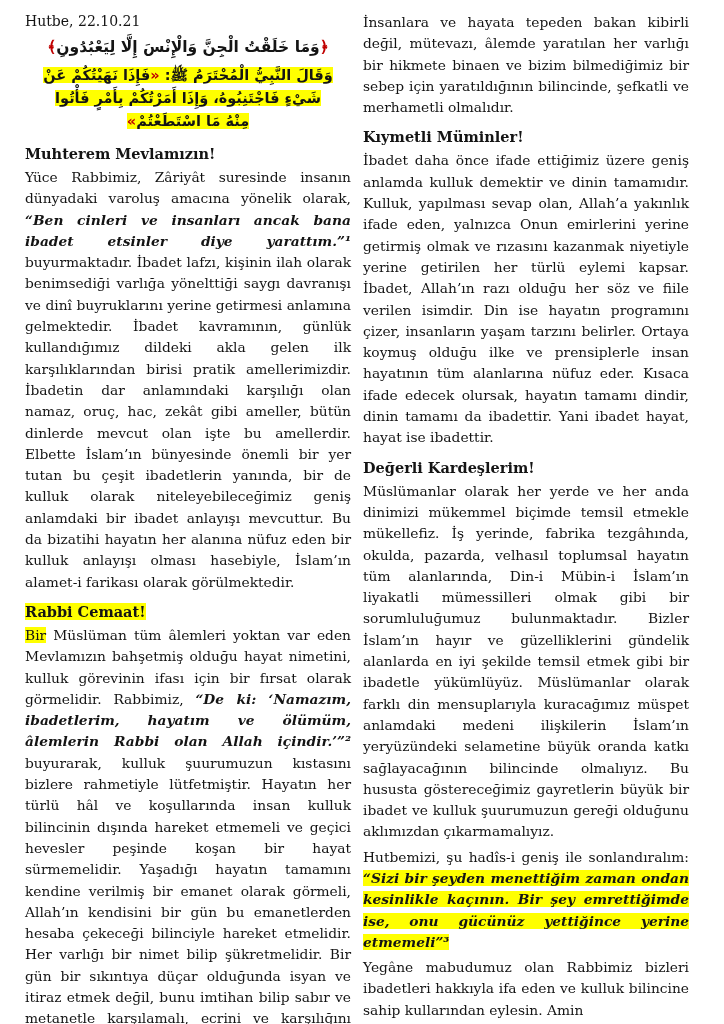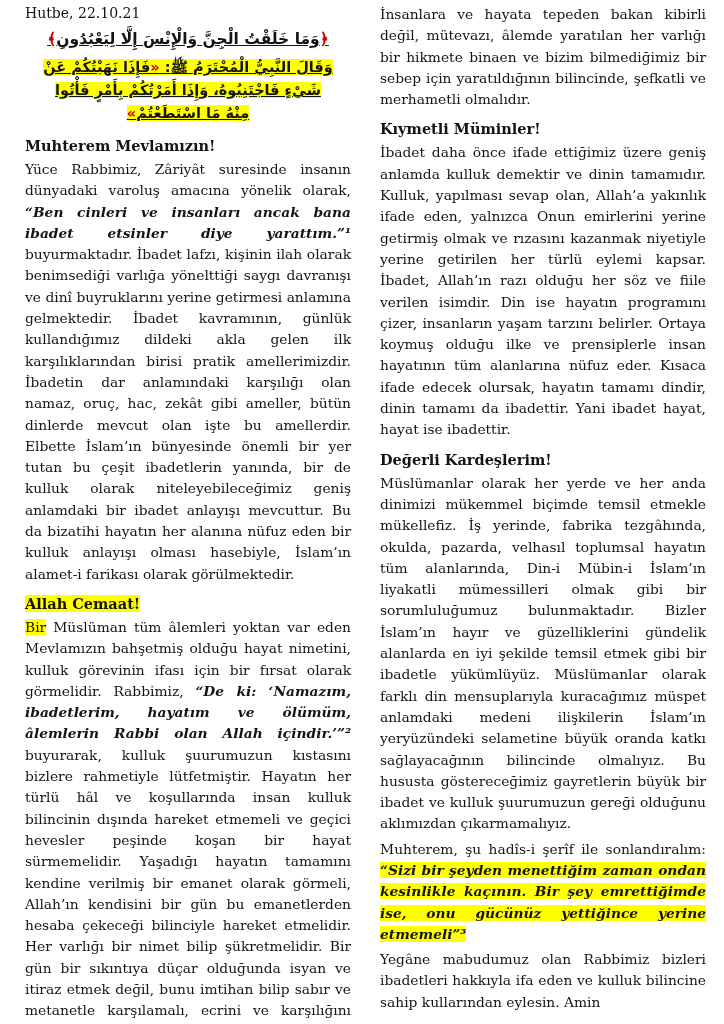--- a/index.html
+++ b/index.html
@@ -1,26 +1,26 @@
 <!DOCTYPE html>
 <html><head>
 <meta charset="utf-8">
 <style>
   html, body { margin:0; padding:0; background:#ffffff; }
   body { width:724px; height:1024px; overflow:hidden;
          font-family:"DejaVu Serif", serif; color:#141414; }
   .page { box-sizing:border-box; width:724px; height:1024px;
-          padding:4px 24px 16px 25px; display:flex; gap:29px; }
+          padding:12px 24px 16px 25px; display:flex; gap:12px; }
   .col { width:326px; min-width:326px; display:flex; flex-direction:column; }
 
   .hdr-date { font-size:14px; line-height:19px; }
   .hdr-title { font-size:14.5px; font-weight:bold; line-height:20px; margin-bottom:2px; }
 
   .arabic { direction:rtl; unicode-bidi:isolate; text-align:center;
-            font-family:"DejaVu Sans", sans-serif;text-decoration:underline; }
+            font-family:"DejaVu Sans", sans-serif; }
   .verse  { font-size:15.5px; font-weight:bold; line-height:26px; margin:3px 0 4px; }
   .hadith-ar { font-size:14.5px; font-weight:bold; line-height:23px; margin:0 18px 6px; }
   .red { color:#c00000; }
   .hl  { background:#ffff00; }
 
   h3 { font-size:14.5px; font-weight:bold; margin:5px 0 3px; line-height:20px; }
   p  { font-size:13.8px; line-height:21.3px; text-align:justify; margin:0 0 4px; }
   p b { font-weight:bold;font-style:italic; }
 </style>
 </head>
@@ -34,36 +34,36 @@
     </div>
 
     <div class="arabic verse"><span class="red">﴿</span><span>وَمَا خَلَقْتُ الْجِنَّ وَالْإِنْسَ إِلَّا لِيَعْبُدُونِ</span><span class="red">﴾</span></div>
 
     <div class="arabic hadith-ar"><span class="hl"><span>وَقَالَ النَّبِيُّ الْمُحْتَرَمُ </span><span>ﷺ</span><span>: </span><span class="red">«</span><span>فَإِذَا نَهَيْتُكُمْ عَنْ شَيْءٍ فَاجْتَنِبُوهُ، وَإِذَا أَمَرْتُكُمْ بِأَمْرٍ فَأْتُوا مِنْهُ مَا اسْتَطَعْتُمْ</span><span class="red">»</span></span></div>
 
     <h3>Muhterem Mevlamızın!</h3>
 
     <p><span>Yüce Rabbimiz, Zâriyât suresinde insanın dünyadaki varoluş amacına yönelik olarak, </span><b>“Ben cinleri ve insanları ancak bana ibadet etsinler diye yarattım.”¹</b><span> buyurmaktadır. İbadet lafzı, kişinin ilah olarak benimsediği varlığa yönelttiği saygı davranışı ve dinî buyruklarını yerine getirmesi anlamına gelmektedir. İbadet kavramının, günlük kullandığımız dildeki akla gelen ilk karşılıklarından birisi pratik amellerimizdir. İbadetin dar anlamındaki karşılığı olan namaz, oruç, hac, zekât gibi ameller, bütün dinlerde mevcut olan işte bu amellerdir. Elbette İslam’ın bünyesinde önemli bir yer tutan bu çeşit ibadetlerin yanında, bir de kulluk olarak niteleyebileceğimiz geniş anlamdaki bir ibadet anlayışı mevcuttur. Bu da bizatihi hayatın her alanına nüfuz eden bir kulluk anlayışı olması hasebiyle, İslam’ın alamet-i farikası olarak görülmektedir.</span></p>
 
-    <h3><span class="hl">Allah Cemaat!</span></h3>
+    <h3><span class="hl">Rabbi Cemaat!</span></h3>
 
     <p><span class="hl">Bir</span><span> Müslüman tüm âlemleri yoktan var eden Mevlamızın bahşetmiş olduğu hayat nimetini, kulluk görevinin ifası için bir fırsat olarak görmelidir. Rabbimiz, </span><b>“De ki: ‘Namazım, ibadetlerim, hayatım ve ölümüm, âlemlerin Rabbi olan Allah içindir.’”²</b><span> buyurarak, kulluk şuurumuzun kıstasını bizlere rahmetiyle lütfetmiştir. Hayatın her türlü hâl ve koşullarında insan kulluk bilincinin dışında hareket etmemeli ve geçici hevesler peşinde koşan bir hayat sürmemelidir. Yaşadığı hayatın tamamını kendine verilmiş bir emanet olarak görmeli, Allah’ın kendisini bir gün bu emanetlerden hesaba çekeceği bilinciyle hareket etmelidir. Her varlığı bir nimet bilip şükretmelidir. Bir gün bir sıkıntıya düçar olduğunda isyan ve itiraz etmek değil, bunu imtihan bilip sabır ve metanetle karşılamalı, ecrini ve karşılığını ancak Allah’tan beklemelidir.</span></p>
 
   </div>
 
   <div class="col">
     <p>İnsanlara ve hayata tepeden bakan kibirli değil, mütevazı, âlemde yaratılan her varlığı bir hikmete binaen ve bizim bilmediğimiz bir sebep için yaratıldığının bilincinde, şefkatli ve merhametli olmalıdır.</p>
 
     <h3>Kıymetli Müminler!</h3>
 
     <p>İbadet daha önce ifade ettiğimiz üzere geniş anlamda kulluk demektir ve dinin tamamıdır. Kulluk, yapılması sevap olan, Allah’a yakınlık ifade eden, yalnızca Onun emirlerini yerine getirmiş olmak ve rızasını kazanmak niyetiyle yerine getirilen her türlü eylemi kapsar. İbadet, Allah’ın razı olduğu her söz ve fiile verilen isimdir. Din ise hayatın programını çizer, insanların yaşam tarzını belirler. Ortaya koymuş olduğu ilke ve prensiplerle insan hayatının tüm alanlarına nüfuz eder. Kısaca ifade edecek olursak, hayatın tamamı dindir, dinin tamamı da ibadettir. Yani ibadet hayat, hayat ise ibadettir.</p>
 
     <h3>Değerli Kardeşlerim!</h3>
 
     <p>Müslümanlar olarak her yerde ve her anda dinimizi mükemmel biçimde temsil etmekle mükellefiz. İş yerinde, fabrika tezgâhında, okulda, pazarda, velhasıl toplumsal hayatın tüm alanlarında, Din-i Mübin-i İslam’ın liyakatli mümessilleri olmak gibi bir sorumluluğumuz bulunmaktadır. Bizler İslam’ın hayır ve güzelliklerini gündelik alanlarda en iyi şekilde temsil etmek gibi bir ibadetle yükümlüyüz. Müslümanlar olarak farklı din mensuplarıyla kuracağımız müspet anlamdaki medeni ilişkilerin İslam’ın yeryüzündeki selametine büyük oranda katkı sağlayacağının bilincinde olmalıyız. Bu hususta göstereceğimiz gayretlerin büyük bir ibadet ve kulluk şuurumuzun gereği olduğunu aklımızdan çıkarmamalıyız.</p>
 
-    <p><span>Muhterem, şu hadîs-i şerîf ile sonlandıralım: </span><b class="hl">“Sizi bir şeyden menettiğim zaman ondan kesinlikle kaçının. Bir şey emrettiğimde ise, onu gücünüz yettiğince yerine etmemeli”³</b></p>
+    <p><span>Hutbemizi, şu hadîs-i geniş ile sonlandıralım: </span><b class="hl">“Sizi bir şeyden menettiğim zaman ondan kesinlikle kaçının. Bir şey emrettiğimde ise, onu gücünüz yettiğince yerine etmemeli”³</b></p>
 
     <p>Yegâne mabudumuz olan Rabbimiz bizleri ibadetleri hakkıyla ifa eden ve kulluk bilincine sahip kullarından eylesin. Amin</p>
 
   </div>
 
 </div>
 
 </body></html>

